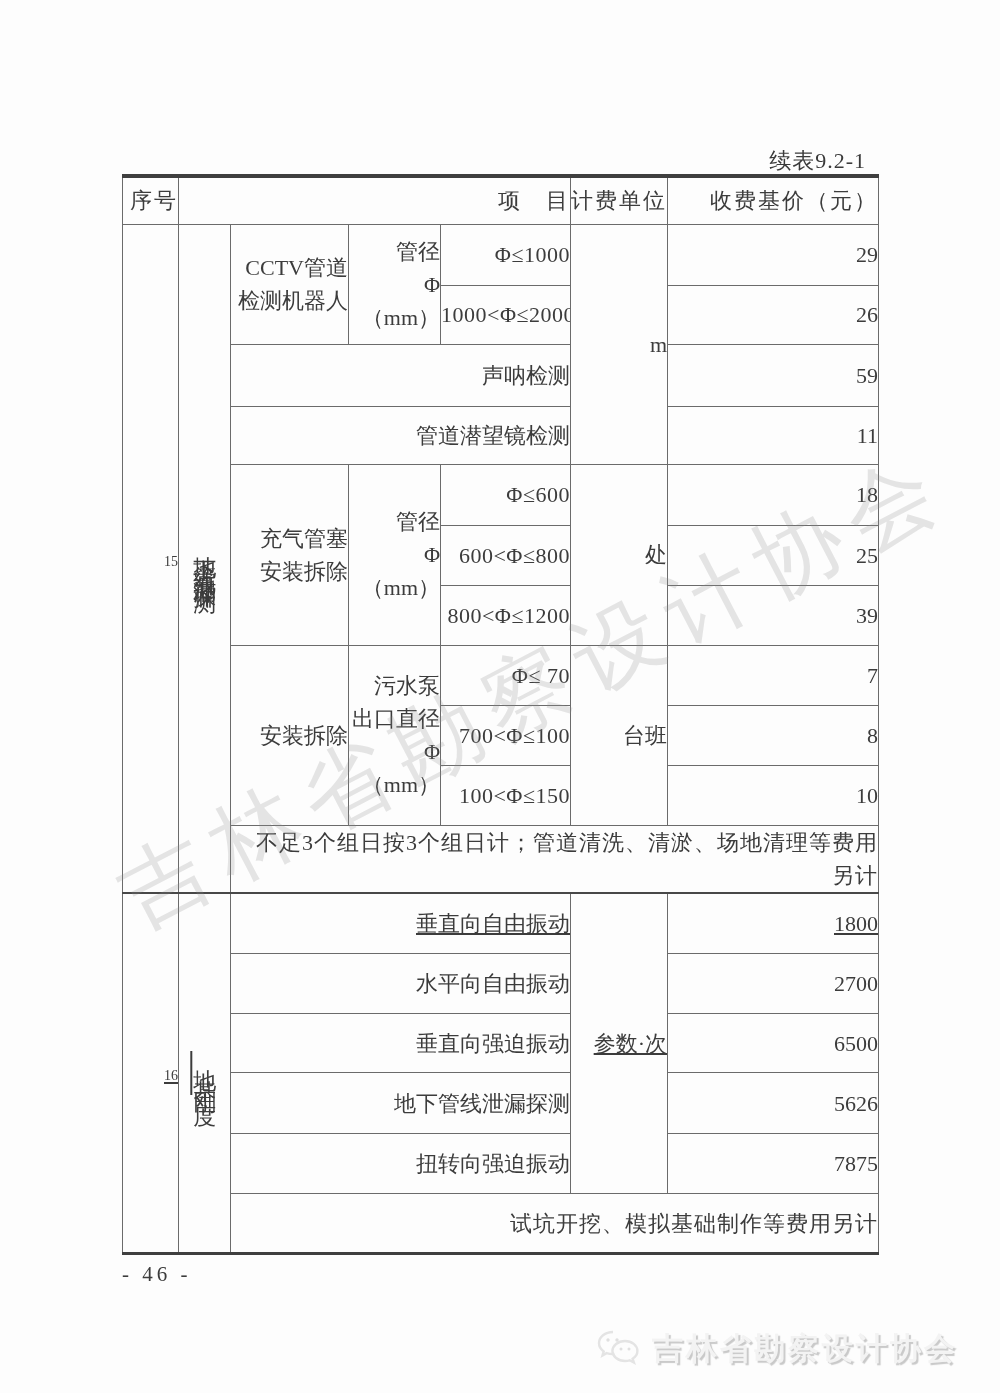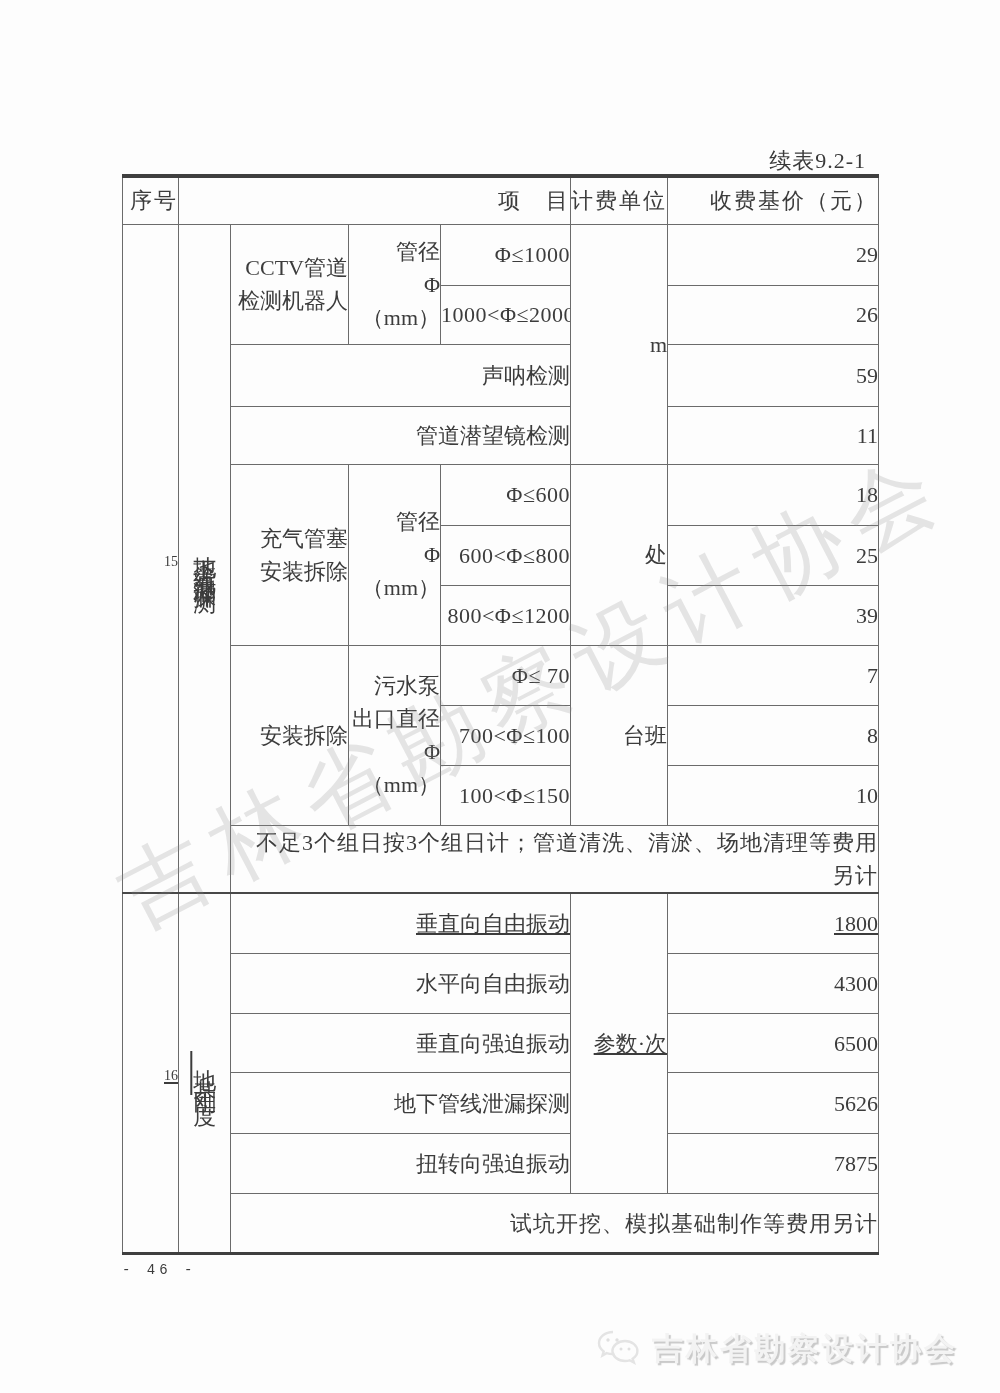--- a/index.html
+++ b/index.html
@@ -32,21 +32,21 @@
   .note-cell { text-align:left; padding-left:24px; letter-spacing:1px;margin-top:6px; }
   .t2 { border-top:2px solid #484848 !important;text-decoration:underline; }
   .vtext {
     writing-mode:vertical-lr; text-orientation:upright;
     font-size:23px; letter-spacing:5px; margin:0 auto; line-height:1.2;
   }
   .vtext16 { letter-spacing:11px; }
   .seq { font-size:14px; }
   .pageno {
     position:absolute; left:122px; top:1262px;
-    font-size:14px; letter-spacing:4px; color:#3c3c3c;font-family:Liberation Mono, monospace;
+    font-size:21px; letter-spacing:4px; color:#3c3c3c;
   }
   .watermark {
     position:absolute; left:114px; top:824px;
     font-size:88px; letter-spacing:14px; white-space:nowrap;
     color:rgba(140,140,140,0.22);
     transform:rotate(-27.5deg); transform-origin:44px 44px;
     pointer-events:none; z-index:6;
     font-family:"Liberation Serif","DejaVu Serif",serif;
   }
   .footer-brand {
@@ -152,21 +152,21 @@
         <td rowspan="6" class="t2"><span class="seq">16</span></td>
         <td rowspan="6" class="t2">
             <div class="vtext vtext16">地基刚度</div>
           </td>
         <td colspan="3" class="t2">垂直向自由振动</td>
         <td rowspan="5" class="t2">参数·次</td>
         <td class="price t2">1800</td>
       </tr>
       <tr style="height:60px">
         <td colspan="3">水平向自由振动</td>
-        <td class="price">4300</td>
+        <td class="price">2700</td>
       </tr>
       <tr style="height:59px">
         <td colspan="3">垂直向强迫振动</td>
         <td class="price">6500</td>
       </tr>
       <tr style="height:61px">
         <td colspan="3">地下管线泄漏探测</td>
         <td class="price">5626</td>
       </tr>
       <tr style="height:60px">

